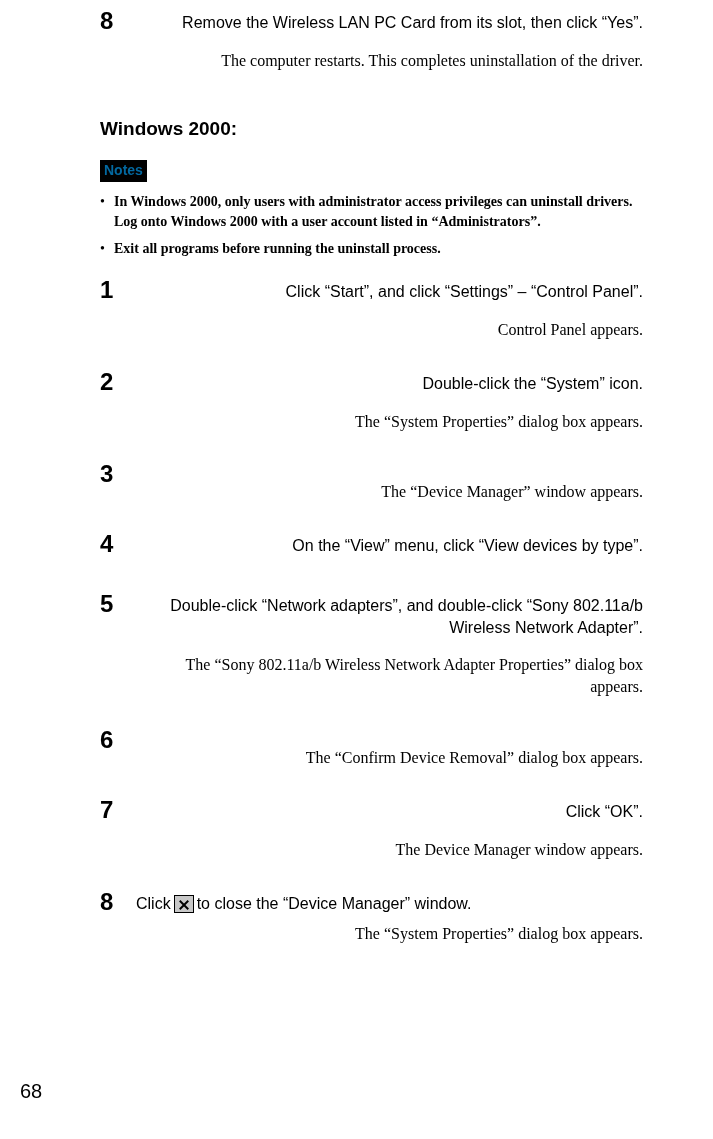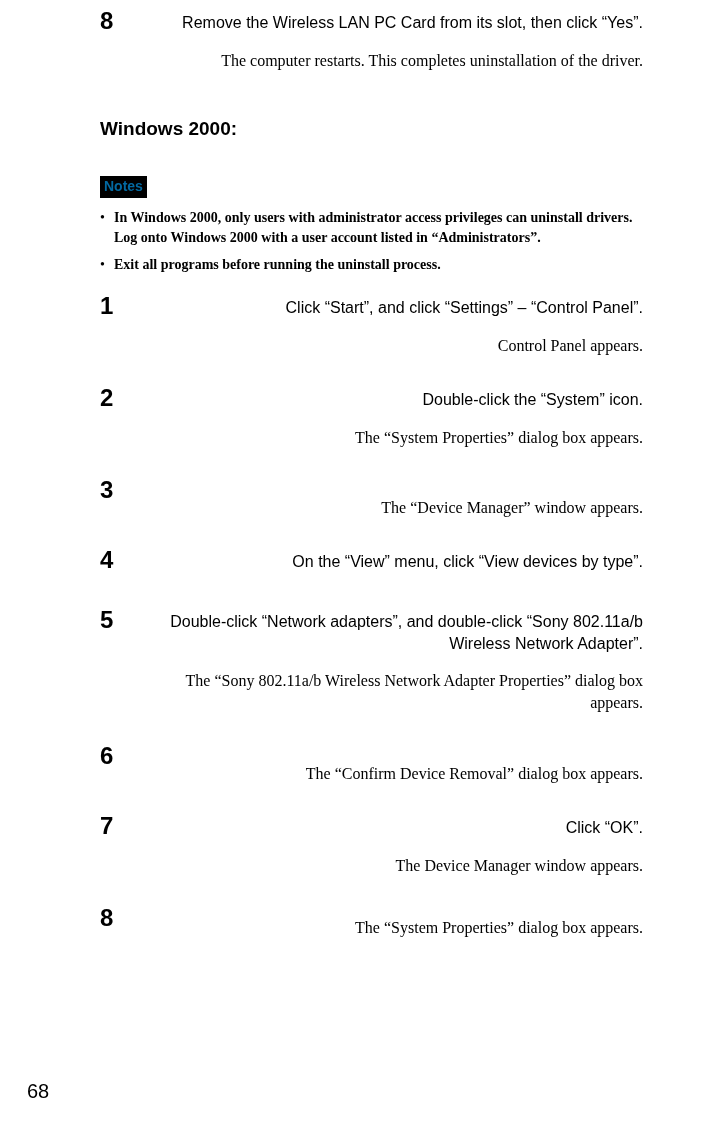--- a/index.html
+++ b/index.html
@@ -42,21 +42,21 @@
       font-size: 16px;
       line-height: 1.4;
       margin-top: 16px;
     }
     .section-block { margin-top: 28px; }
     .heading {
       font-family: Arial, Helvetica, sans-serif;
       font-weight: bold;
       font-size: 19px;
       margin-top: 44px;
-      margin-bottom: 32px;
+      margin-bottom: 16px;
     }
     .notes-tag {
       display: inline-block;
       background: #000;
       color: #0369a1;
       font-family: Arial, Helvetica, sans-serif;
       font-weight: bold;
       font-size: 14px;
       padding: 1px 4px 2px 4px;
       margin-bottom: 10px;
@@ -90,21 +90,21 @@
       left: 3px;
       top: 8px;
       width: 12px;
       height: 2px;
       background: #000;
     }
     .close-icon::before { transform: rotate(45deg); }
     .close-icon::after { transform: rotate(-45deg); }
     .page-num {
       position: absolute;
-      left: 27px;
+      left: 20px;
       bottom: 34px;
       font-family: Arial, Helvetica, sans-serif;
       font-size: 20px;
     }
     .step-first { margin-top: 8px; }
     .step-action-flex {
       display: flex;
       align-items: center;
       flex-wrap: wrap;
       gap: 0;
@@ -188,20 +188,25 @@
     <div class="step-num">7</div>
     <div class="step-body">
       <div class="step-action">Click “OK”.</div>
       <div class="step-result">The Device Manager window appears.</div>
     </div>
   </div>
 
   <div class="step section-block">
     <div class="step-num">8</div>
     <div class="step-body">
+      <div class="step-action step-action-flex">
+        <span>Click </span>
+        <span class="close-icon"></span>
+        <span> to close the “Device Manager” window.</span>
+      </div>
       <div class="step-result" style="margin-top:8px">The “System Properties” dialog box appears.</div>
     </div>
   </div>
 
 </div>
 
 <div class="page-num">68</div>
 
 
 

